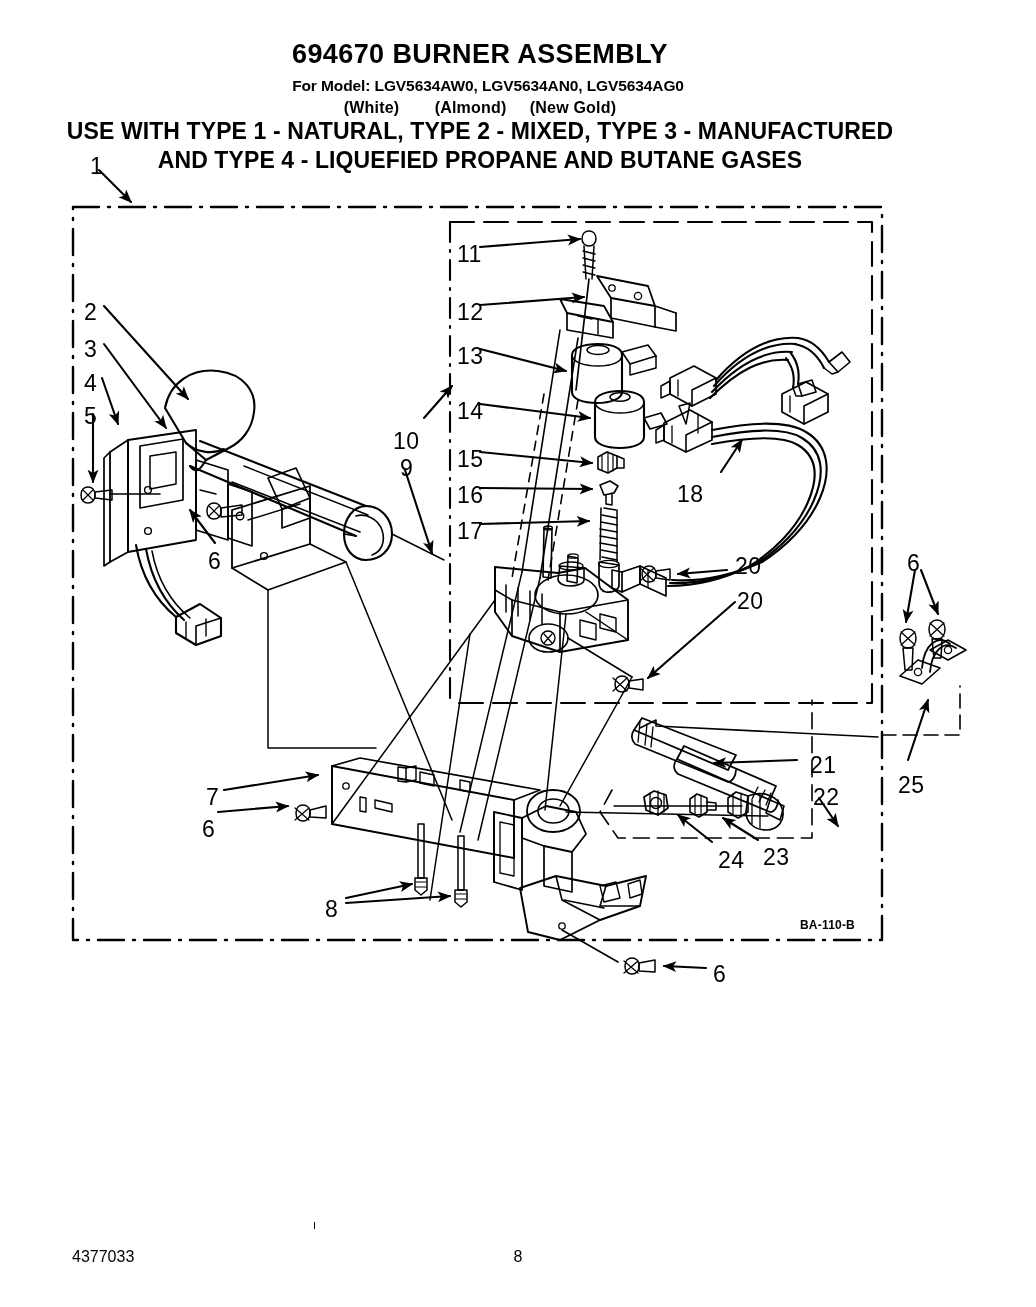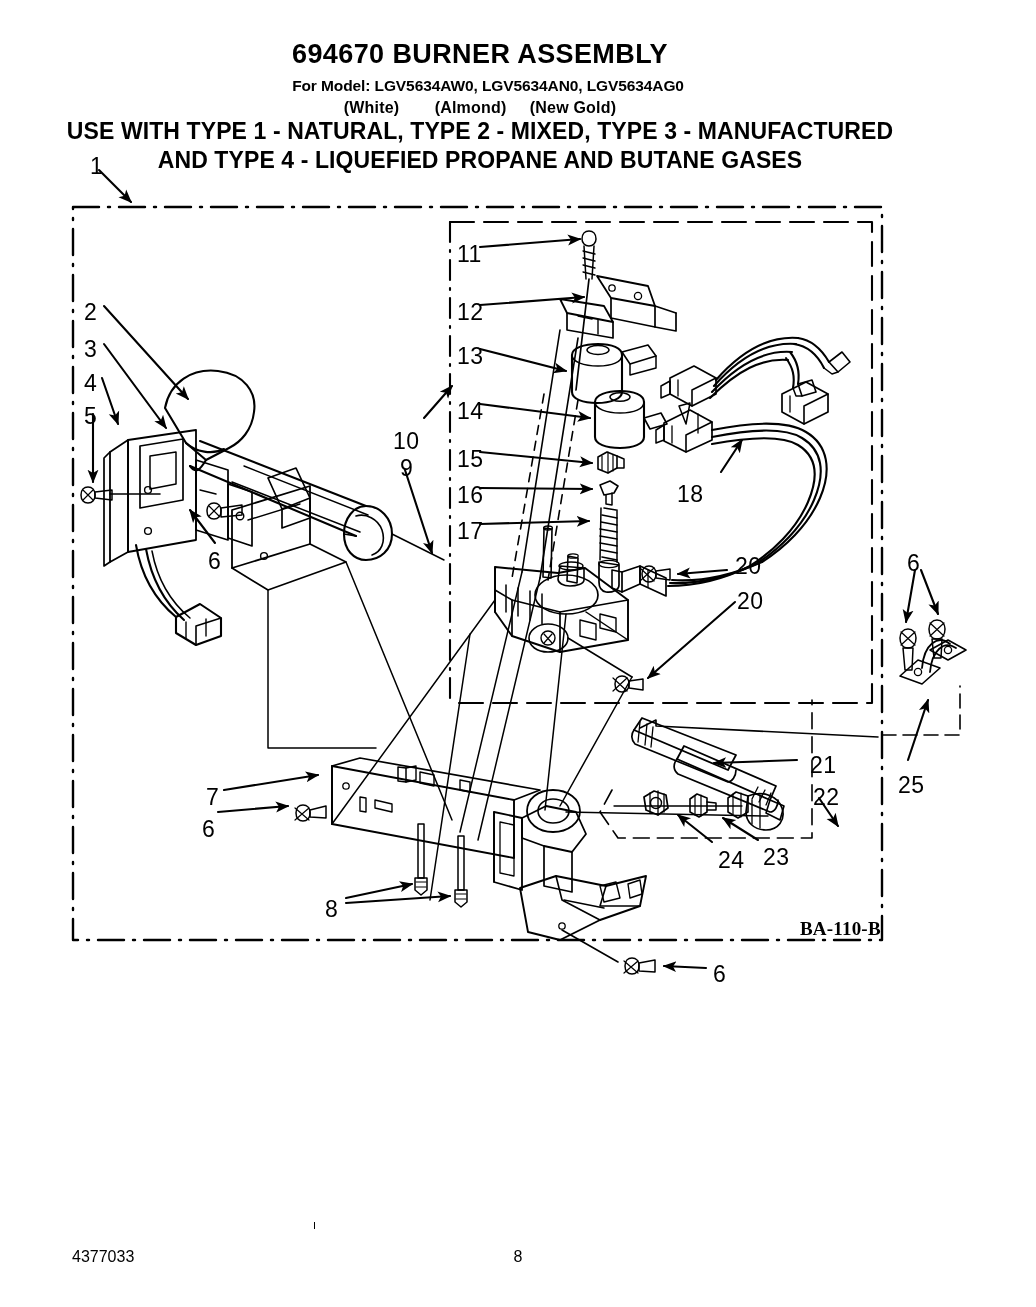--- a/index.html
+++ b/index.html
@@ -42,22 +42,22 @@
   .canvas{position:absolute;left:0;top:0;width:1036px;height:1307px;}
   svg.draw{position:absolute;left:0;top:0;width:1036px;height:1307px;}
 
   
   .cal{
     position:absolute;font-size:23px;font-weight:normal;
     font-family:"Liberation Sans", sans-serif;
     line-height:1;white-space:nowrap;letter-spacing:0.5px;
   }
   .refcode{
-    position:absolute;font-size:19px;font-weight:bold;letter-spacing:0.2px;
-    font-family:Liberation Serif, serif;
+    position:absolute;font-size:12px;font-weight:bold;letter-spacing:0.2px;
+    font-family:Liberation Sans, sans-serif;
   }
 </style>
 </head>
 <body>
 
 <div class="page">
 
   <div class="titleblock">
     <div class="t-main">694670 BURNER ASSEMBLY</div>
     <div class="t-model">For Model: LGV5634AW0, LGV5634AN0, LGV5634AG0</div>

